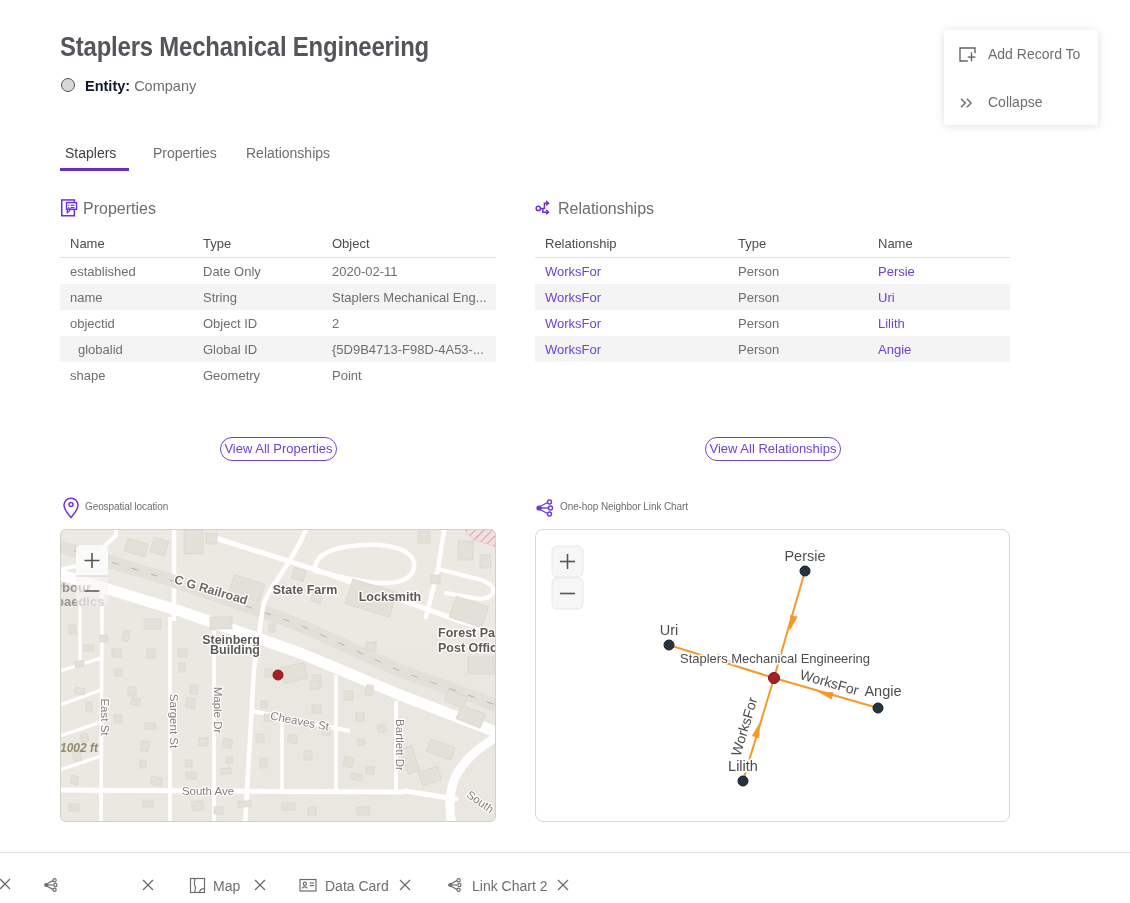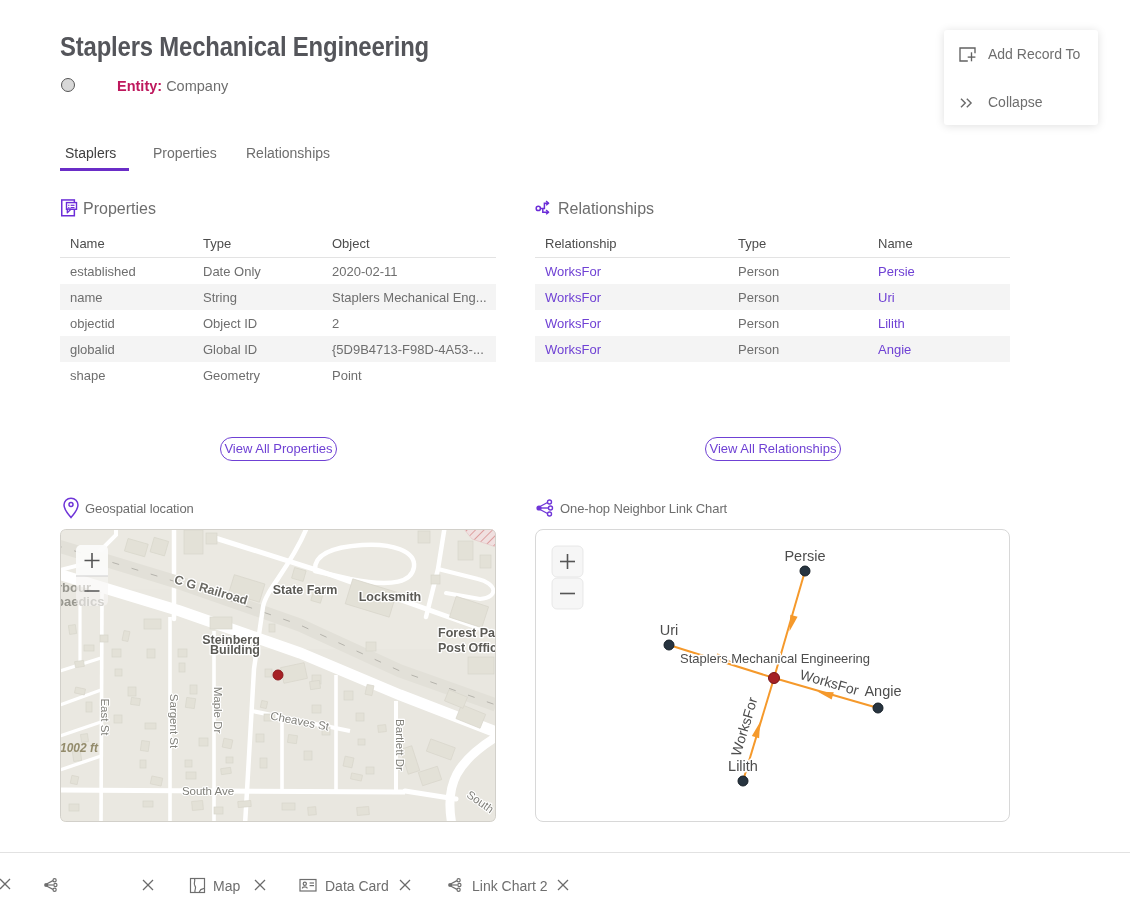--- a/index.html
+++ b/index.html
@@ -3,28 +3,28 @@
 <meta charset="utf-8">
 <style>
 * { margin:0; padding:0; box-sizing:border-box; }
 html,body { background:#fff; }
 body { font-family:"Liberation Sans", sans-serif; width:1130px; height:903px; position:relative; overflow:hidden; color:#6e6e6e; }
 .abs { position:absolute; }
 h1 { left:60px; top:32px; font-size:27px; font-weight:bold; color:#54555a; letter-spacing:-0.2px; white-space:nowrap; transform:scaleX(0.885); transform-origin:left center; }
 .entity { left:60px; top:78px; height:16px; font-size:14.5px; color:#6e6e6e; white-space:nowrap; }
 .entity .dot { position:absolute; left:1px; top:0px; width:14px; height:14px; border-radius:50%; background:#d8d8d8; border:1.6px solid #555; }
 .entity .lbl { position:absolute; left:25px; top:0px; }
-.entity b { color:#be185d;margin-left:32px; }
+.entity b { color:#0f172a; }
 
 .tab { top:145px; font-size:14px; color:#6e6e6e; }
 .tab.active { color:#404040; }
 .tabline { left:60px; top:168px; width:69px; height:3px; background:#6a2dc7; }
 
 .sech { font-size:16px; color:#6e6e6e; white-space:nowrap; }
-.sech2 { font-size:13px; letter-spacing:-0.1px; color:#6e6e6e; white-space:nowrap; }
+.sech2 { font-size:10px; letter-spacing:-0.1px; color:#6e6e6e; white-space:nowrap; }
 
 .thead { font-size:13px; color:#4c4c4c; }
 .trow { height:26px; font-size:13px; color:#6e6e6e; }
 .trow .c { position:absolute; top:6px; white-space:nowrap; }
 .stripe { background:#f4f4f4; }
 .hline { height:1px; background:#e3e3e3; }
 a.plink { color:#6f41d4; text-decoration:none; }
 
 .pill { height:24px; border:1.4px solid #6f41d4; border-radius:12px; color:#6f41d4; font-size:13px; text-align:center; line-height:21px; background:#fff; }
 
@@ -91,21 +91,21 @@
     <span class="c" style="left:10px;">name</span>
       <span class="c" style="left:143px;">String</span>
       <span class="c" style="left:272px;">Staplers Mechanical Eng...</span>
   </div>
   <div class="abs trow" style="left:0; top:78px; width:436px;">
     <span class="c" style="left:10px;">objectid</span>
       <span class="c" style="left:143px;">Object ID</span>
       <span class="c" style="left:272px;">2</span>
   </div>
   <div class="abs trow stripe" style="left:0; top:104px; width:436px;">
-    <span class="c" style="left:10px;">globalid</span>
+    <span class="c" style="left:18px;">globalid</span>
       <span class="c" style="left:143px;">Global ID</span>
       <span class="c" style="left:272px;">{5D9B4713-F98D-4A53-...</span>
   </div>
   <div class="abs trow" style="left:0; top:130px; width:436px;">
     <span class="c" style="left:10px;">shape</span>
       <span class="c" style="left:143px;">Geometry</span>
       <span class="c" style="left:272px;">Point</span>
   </div>
 </div>
 

